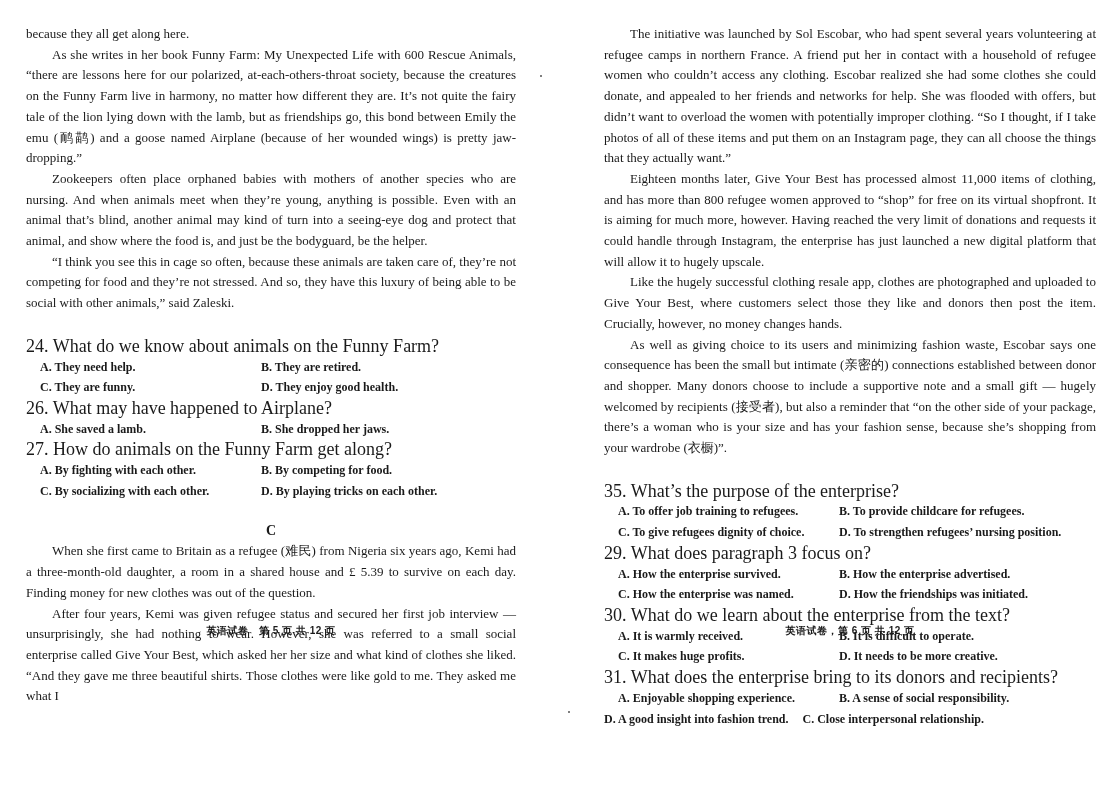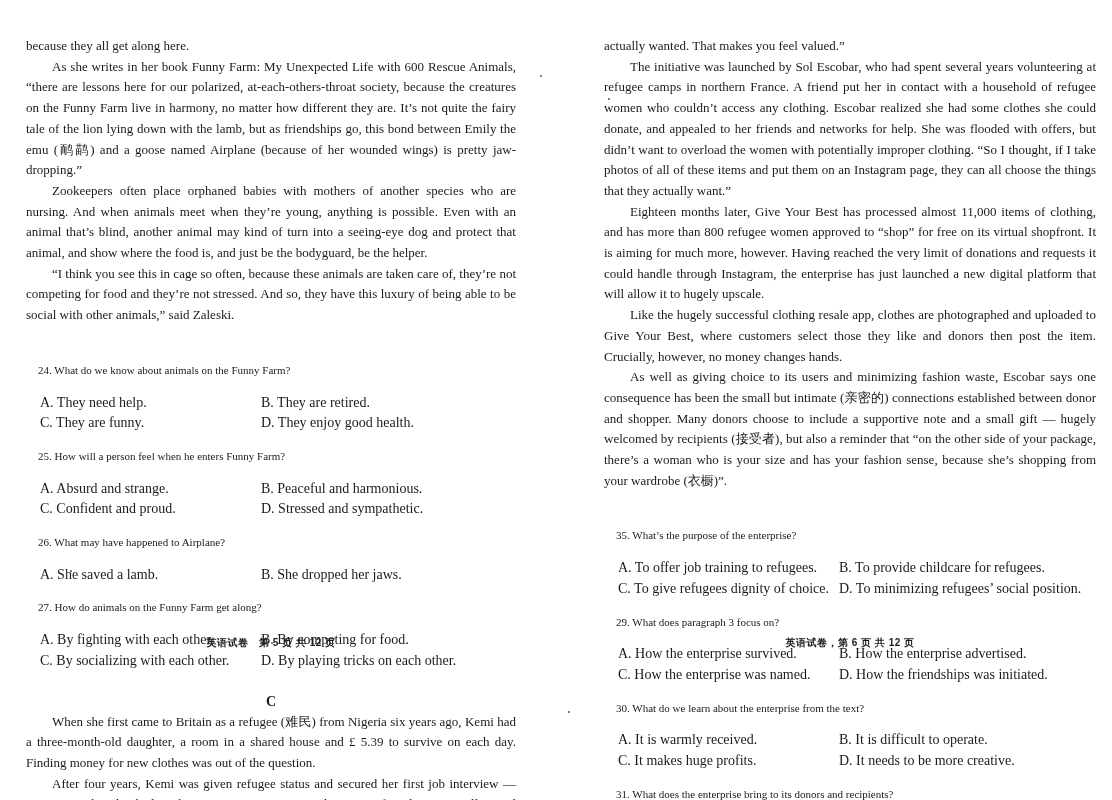--- a/index.html
+++ b/index.html
@@ -4,38 +4,38 @@
 <style>
   html, body { margin: 0; padding: 0; }
   body {
     width: 1112px; height: 800px; overflow: hidden;
     background: #ffffff;
     font-family: "Liberation Serif", "DejaVu Serif", serif;
     color: #1a1a1a;
     position: relative;
   }
   .page {
-    position: absolute; top: 12px; height: 664px;
+    position: absolute; top: 0; height: 664px;
   }
   .page.left { left: 26px; width: 490px; }
   .page.right { left: 604px; width: 492px; }
   .content { position: absolute; top: 24px; left: 0; right: 0; }
   p.para {
     margin: 0;
     font-size: 13px;
     line-height: 20.7px;
     text-align: justify;
     text-align-last: left;
   }
   p.para.indent { text-indent: 26px; }
   .qblock { margin-top: 0; }
   .question {
-    font-size: 11px; line-height: 20.7px; margin: 12px;
+    font-size: 18px; line-height: 20.7px; margin: 0;
   }
-  .opt-row { display: flex; font-size: 14px; line-height: 20.7px; }
+  .opt-row { display: flex; font-size: 12px; line-height: 20.7px; font-weight: bold; }
   .opt { margin: 0; }
   .opt.col1 { padding-left: 14px; width: 221px; }
   .opt.col2 { }
   .section-letter {
     text-align: center; font-weight: bold; font-size: 14px;
     line-height: 20px; margin: 0;
   }
   .footer {
     position: absolute; bottom: 26px; left: 0; right: 0;
     text-align: center; font-size: 10px; font-weight: bold;
@@ -62,31 +62,20 @@
       <div class="opt-row">
         <p class="opt col1">A. They need help.</p>
         <p class="opt col2">B. They are retired.</p>
       </div>
       <div class="opt-row">
         <p class="opt col1">C. They are funny.</p>
         <p class="opt col2">D. They enjoy good health.</p>
       </div>
     </div>
 
-    <div class="qblock">
-      <p class="question">25. How will a person feel when he enters Funny Farm?</p>
-      <div class="opt-row">
-        <p class="opt col1">A. Absurd and strange.</p>
-        <p class="opt col2">B. Peaceful and harmonious.</p>
-      </div>
-      <div class="opt-row">
-        <p class="opt col1">C. Confident and proud.</p>
-        <p class="opt col2">D. Stressed and sympathetic.</p>
-      </div>
-    </div>
 
     <div class="qblock">
       <p class="question">26. What may have happened to Airplane?</p>
       <div class="opt-row">
         <p class="opt col1">A. She saved a lamb.</p>
         <p class="opt col2">B. She dropped her jaws.</p>
       </div>
     </div>
 
     <div class="qblock">
@@ -105,37 +94,36 @@
     <p class="section-letter">C</p>
 
     <p class="para indent">When she first came to Britain as a refugee (难民) from Nigeria six years ago, Kemi had a three-month-old daughter, a room in a shared house and £ 5.39 to survive on each day. Finding money for new clothes was out of the question.</p>
     <p class="para indent">After four years, Kemi was given refugee status and secured her first job interview — unsurprisingly, she had nothing to wear. However, she was referred to a small social enterprise called Give Your Best, which asked her her size and what kind of clothes she liked. “And they gave me three beautiful shirts. Those clothes were like gold to me. They asked me what I</p>
   </div>
   <div class="footer">英语试卷　第 5 页 共 12 页</div>
 </div>
 
 <div class="page right">
   <div class="content">
-    <p class="para">actually wanted. That makes you feel valued.”</p>
     <p class="para indent">The initiative was launched by Sol Escobar, who had spent several years volunteering at refugee camps in northern France. A friend put her in contact with a household of refugee women who couldn’t access any clothing. Escobar realized she had some clothes she could donate, and appealed to her friends and networks for help. She was flooded with offers, but didn’t want to overload the women with potentially improper clothing. “So I thought, if I take photos of all of these items and put them on an Instagram page, they can all choose the things that they actually want.”</p>
     <p class="para indent">Eighteen months later, Give Your Best has processed almost 11,000 items of clothing, and has more than 800 refugee women approved to “shop” for free on its virtual shopfront. It is aiming for much more, however. Having reached the very limit of donations and requests it could handle through Instagram, the enterprise has just launched a new digital platform that will allow it to hugely upscale.</p>
     <p class="para indent">Like the hugely successful clothing resale app, clothes are photographed and uploaded to Give Your Best, where customers select those they like and donors then post the item. Crucially, however, no money changes hands.</p>
     <p class="para indent">As well as giving choice to its users and minimizing fashion waste, Escobar says one consequence has been the small but intimate (亲密的) connections established between donor and shopper. Many donors choose to include a supportive note and a small gift — hugely welcomed by recipients (接受者), but also a reminder that “on the other side of your package, there’s a woman who is your size and has your fashion sense, because she’s shopping from your wardrobe (衣橱)”.</p>
 
     <div class="gap-22"></div>
 
     <div class="qblock">
       <p class="question">35. What’s the purpose of the enterprise?</p>
       <div class="opt-row">
         <p class="opt col1">A. To offer job training to refugees.</p>
         <p class="opt col2">B. To provide childcare for refugees.</p>
       </div>
       <div class="opt-row">
         <p class="opt col1">C. To give refugees dignity of choice.</p>
-        <p class="opt col2">D. To minimizing refugees’ social position.</p>
+        <p class="opt col2">D. To strengthen refugees’ nursing position.</p>
       </div>
     </div>
 
     <div class="qblock">
       <p class="question">29. What does paragraph 3 focus on?</p>
       <div class="opt-row">
         <p class="opt col1">A. How the enterprise survived.</p>
         <p class="opt col2">B. How the enterprise advertised.</p>
       </div>
       <div class="opt-row">
@@ -152,20 +140,24 @@
       </div>
       <div class="opt-row">
         <p class="opt col1">C. It makes huge profits.</p>
         <p class="opt col2">D. It needs to be more creative.</p>
       </div>
     </div>
 
     <div class="qblock">
       <p class="question">31. What does the enterprise bring to its donors and recipients?</p>
       <div class="opt-row">
+        <p class="opt col1">A. Enjoyable shopping experience.</p>
+        <p class="opt col2">B. A sense of social responsibility.</p>
+      </div>
+      <div class="opt-row">
         <p class="opt col2">D. A good insight into fashion trend.</p>
         <p class="opt col1">C. Close interpersonal relationship.</p>
       </div>
     </div>
   </div>
   <div class="footer">英语试卷，第 6 页 共 12 页</div>
 </div>
 
 <span class="speck" style="left:540px;top:75px;"></span>
 <span class="speck" style="left:608px;top:98px;"></span>

